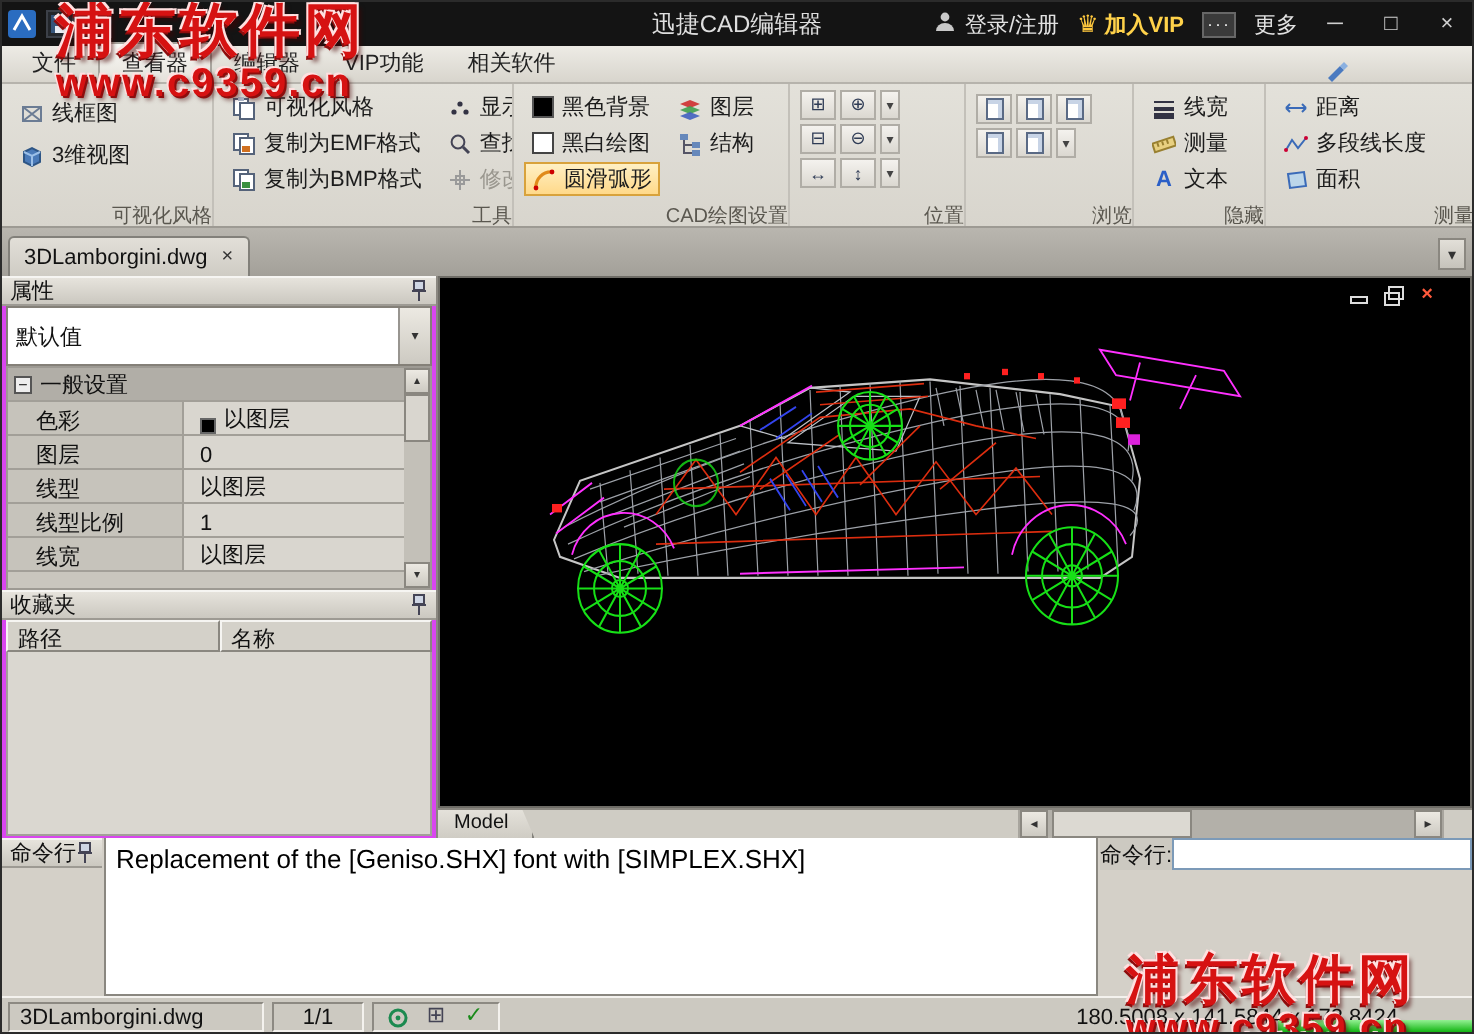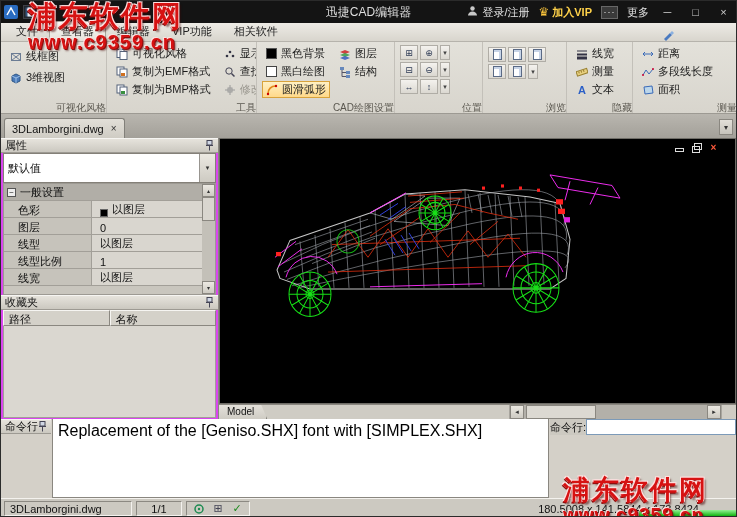--- a/index.html
+++ b/index.html
@@ -85,21 +85,21 @@
   .modeltab{padding:1px 12px 0 8px;background:linear-gradient(#e4e1da,#cfccc4);border-right:1px solid #82807a;clip-path:polygon(0 0,calc(100% - 6px) 0,100% 100%,0 100%);font-size:10px}
   .mb-space{flex:1}
   .hscroll{width:212px;display:flex;align-items:stretch;border-left:1px solid #a8a59e}
   .harr{width:14px;background:linear-gradient(#ece9e2,#cdcac2);border:1px solid #8a8780;display:flex;align-items:center;justify-content:center;font-size:7px;color:#333}
   .htrack{flex:1;background:#b3b0a9;position:relative}
   .hthumb{position:absolute;left:2px;top:0;bottom:0;width:70px;background:#dcd9d2;border:1px solid #8a8780}
   .mb-corner{width:15px;background:#cfccc4;border-left:1px solid #a8a59e}
 
   
   .cmdpanel{position:absolute;left:0;top:418px;right:0;height:79px;display:flex;flex-direction:row}
-  .cmdbody{flex:1;margin:0 1px;background:#fff;border:1px solid #8a8780;border-top:none;padding:3px 5px;font-size:16px;color:#000;overflow:hidden}
+  .cmdbody{flex:1;margin:0 1px;background:#fff;border:1px solid #8a8780;border-top:none;padding:3px 5px;font-size:13px;color:#000;overflow:hidden}
   .cmdrow{height:16px;display:flex;align-items:stretch;background:#ccc9c1}
   .cmdlabel{padding:1px 0 0;white-space:nowrap}
   .cmdinput{flex:1;border:1px solid #7c9ab8;background:#fff;font:11px "Liberation Sans","DejaVu Sans",sans-serif;padding:0 3px;outline:none}
 
   
   .statusbar{position:absolute;left:0;top:497px;right:0;height:20px;background:#ccc9c1;border-top:1px solid #f4f2ee;display:flex;align-items:center;gap:4px;padding:0 3px}
   .scell{height:15px;border:1px solid;border-color:#8c8982 #f4f2ee #f4f2ee #8c8982;display:flex;align-items:center;padding:0 5px;background:#ccc9c1;overflow:hidden;white-space:nowrap}
   .scell.file{width:128px}
   .scell.page{width:46px;justify-content:center}
   .scell.icons{width:64px;justify-content:center;gap:6px}

